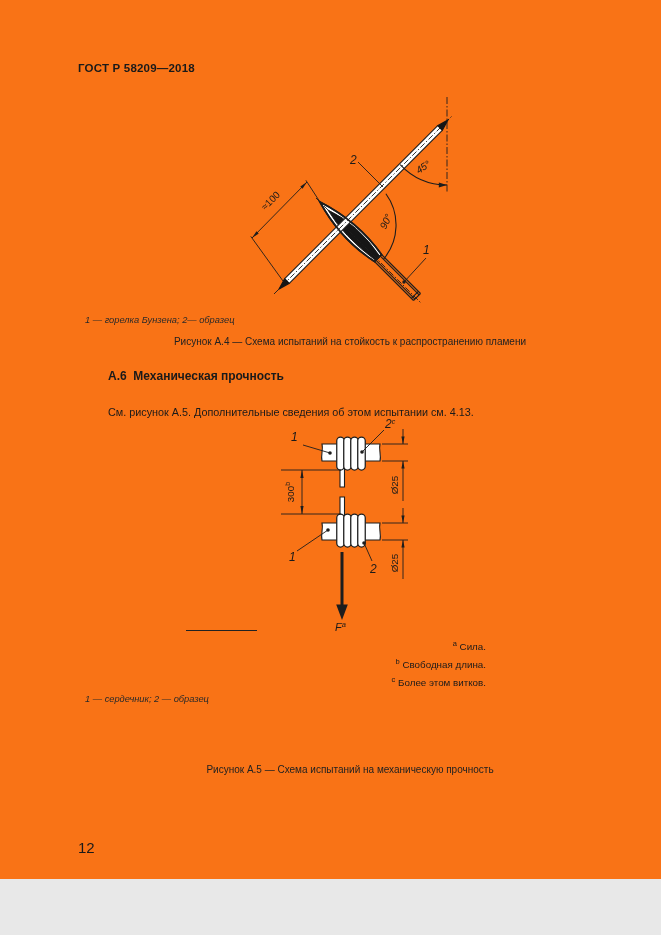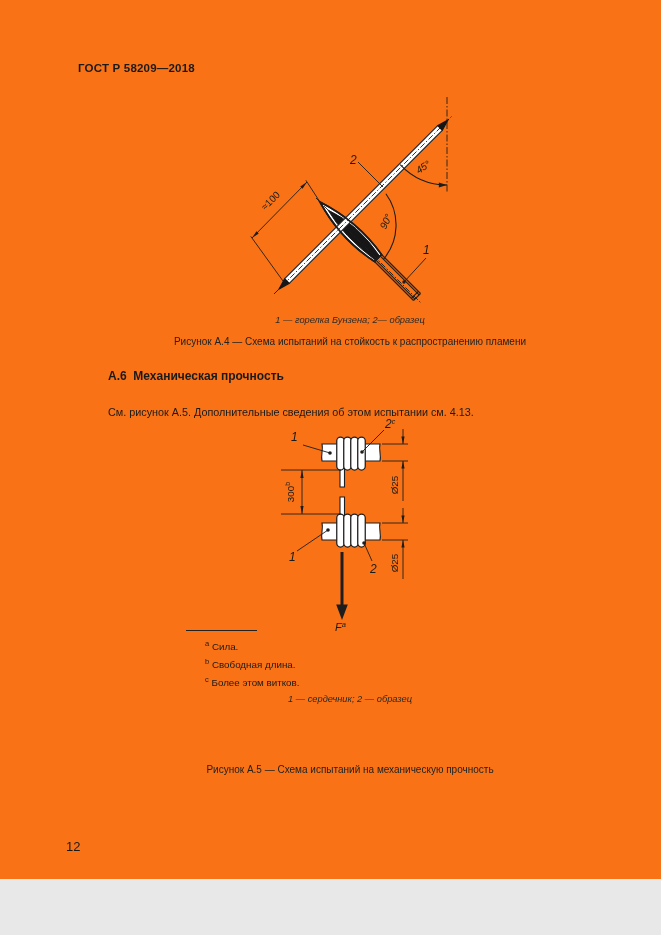--- a/index.html
+++ b/index.html
@@ -3,29 +3,29 @@
 <meta charset="utf-8">
 <style>
   html,body{margin:0;padding:0;background:#e8e8e8;}
   .page{
     position:relative;width:661px;height:879px;background:#f97316;
     font-family:"Liberation Sans", sans-serif;color:#1a1a1a;overflow:hidden;
     margin:0 auto;
   }
   .abs{position:absolute;}
   .doc-header{left:78px;top:62px;font-size:11.5px;font-weight:bold;letter-spacing:.2px;}
-  .legend{left:85px;width:530px;text-align:center;font-size:9.3px;color:#2a2a2a;font-style:italic;}
+  .legend{left:85px;width:530px;font-size:9.3px;color:#2a2a2a;font-style:italic;}
   .caption{left:85px;width:530px;text-align:center;font-size:10px;color:#222;}
   .heading{left:108px;top:369px;font-size:12px;font-weight:bold;white-space:pre;}
   .bodytext{left:108px;top:406px;font-size:10.8px;}
   .footnotes{left:186px;top:630px;width:300px;font-size:9.8px;line-height:14.6px;}
   .fn-rule{width:71px;height:1px;background:#222;margin-bottom:6px;}
-  .fn-line{padding-left:19px;}
+  .fn-line{padding-left:19px;text-align:right;}
   .fn-line sup{font-size:7.5px;}
-  .pagenum{left:66px;top:839px;font-size:13px;}
+  .pagenum{left:78px;top:839px;font-size:15px;}
   svg text{fill:#1a1a1a;}
   .callout{font-size:12px;font-style:italic;}
   .dimtxt{font-size:9.8px;}
   .angtxt{font-size:10px;font-style:italic;}
 </style>
 </head>
 <body>
 
 <div class="page">
 

